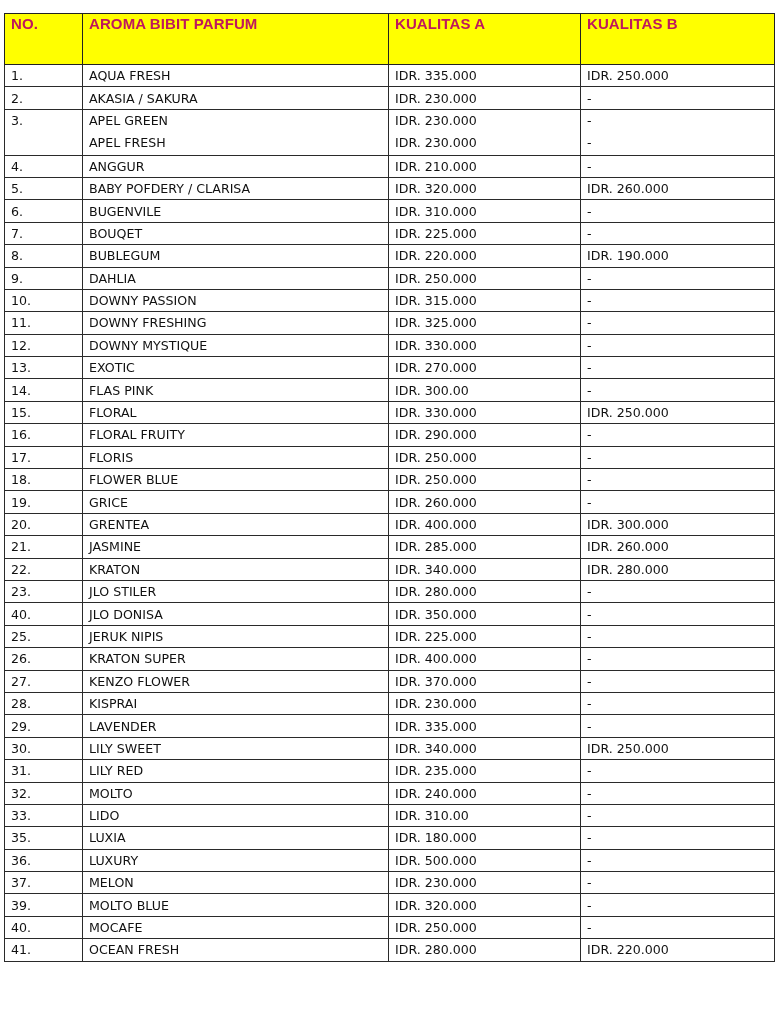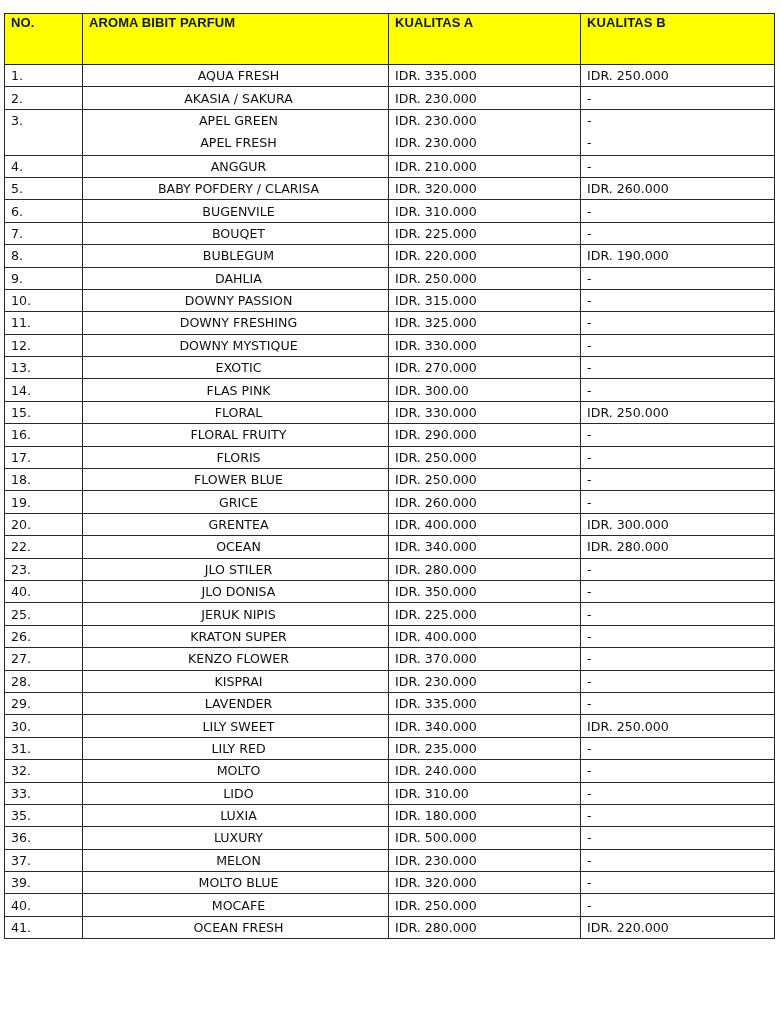--- a/index.html
+++ b/index.html
@@ -24,45 +24,45 @@
       border-collapse: collapse;
       table-layout: fixed;
       width: 770px;
     }
     col.c-no { width: 78px; }
     col.c-name { width: 306px; }
     col.c-a { width: 192px; }
     col.c-b { width: 194px; }
     thead th {
       background: #ffff00;
-      color: #0f172a;
+      color: #be185d;
       font-family: "Liberation Sans", sans-serif;
       font-weight: bold;
-      font-size: 13px;
+      font-size: 15px;
       text-align: left;
       vertical-align: top;
       height: 49px;
       padding: 1px 0 0 6px;
       border: 1.6px solid #222222;
       letter-spacing: 0.1px;
       margin-left: 36px;
     }
     tbody td {
       font-family: "DejaVu Sans", "Liberation Sans", sans-serif;
       font-size: 12.6px;
       color: #111111;
       height: 21.4px;
       padding: 0 0 0 6px;
       border: 1.3px solid #2a2a2a;
       vertical-align: middle;
       white-space: nowrap;
       overflow: hidden;
       line-height: 21px;
     }
-    tbody td.name { padding-left: 6px; text-align: center; }
+    tbody td.name { padding-left: 6px; }
     tbody td.num { padding-left: 6px; }
     .sub-line { display: block; height: 22.4px; line-height: 22px; }
     td.multi { vertical-align: top; padding-top: 0; padding-bottom: 0; }
   </style>
 </head>
 <body>
 
 <div class="sheet">
   <table>
     <colgroup>
@@ -205,22 +205,28 @@
           <td class="price">IDR. 260.000</td>
           <td class="price">-</td>
         </tr>
         <tr>
           <td class="num">20.</td>
           <td class="name">GRENTEA</td>
           <td class="price">IDR. 400.000</td>
           <td class="price">IDR. 300.000</td>
         </tr>
         <tr>
+          <td class="num">21.</td>
+          <td class="name">JASMINE</td>
+          <td class="price">IDR. 285.000</td>
+          <td class="price">IDR. 260.000</td>
+        </tr>
+        <tr>
           <td class="num">22.</td>
-          <td class="name">OCEAN</td>
+          <td class="name">KRATON</td>
           <td class="price">IDR. 340.000</td>
           <td class="price">IDR. 280.000</td>
         </tr>
         <tr>
           <td class="num">23.</td>
           <td class="name">JLO STILER</td>
           <td class="price">IDR. 280.000</td>
           <td class="price">-</td>
         </tr>
         <tr>

